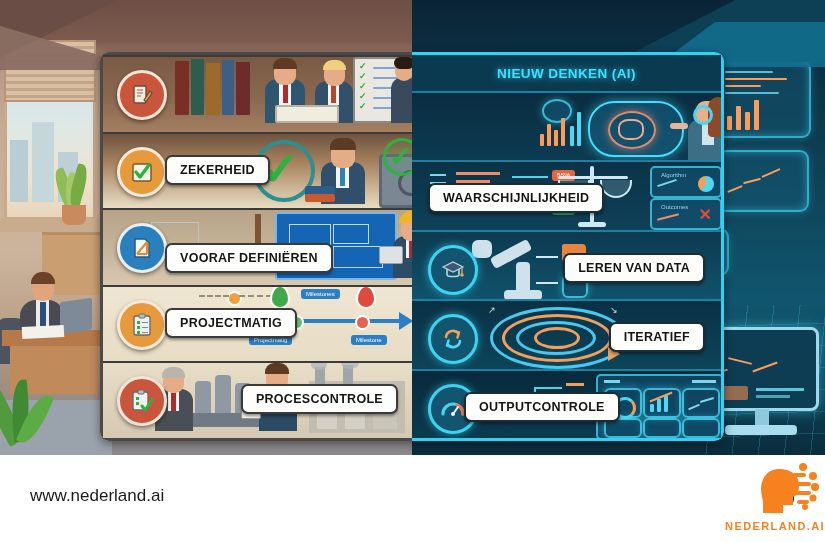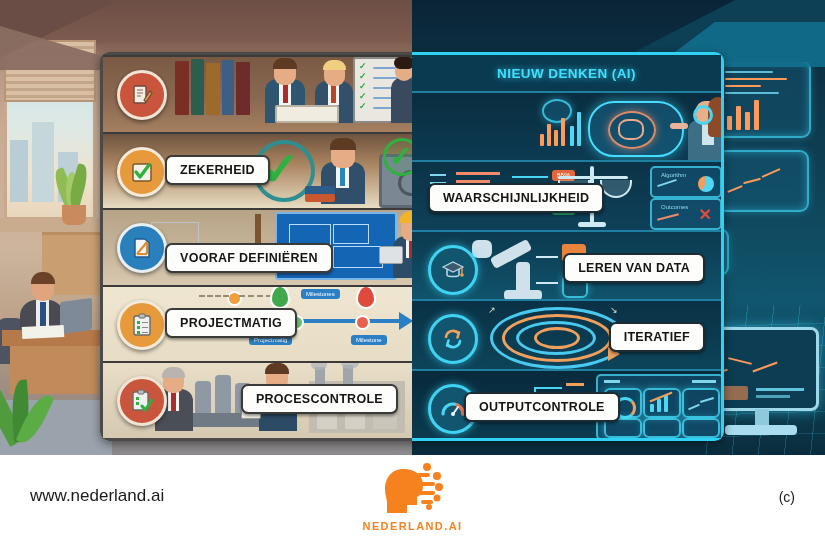--- a/index.html
+++ b/index.html
@@ -210,21 +210,21 @@
   .dashcard{position:absolute;border:2px solid rgba(70,225,255,.7);border-radius:5px;background:rgba(20,90,125,.5);}
   .arrowline{position:absolute;height:2px;background:#49d6f2;}
 
   
   .footer{
     position:absolute;left:0;top:455px;width:825px;height:87px;background:#ffffff;
     display:flex;align-items:center;
   }
   .foot-url{position:absolute;left:30px;top:486px;font-size:17px;color:#1a1a1a;}
   .foot-c{position:absolute;right:30px;top:489px;font-size:14px;color:#1a1a1a;}
-  .logo-wrap{position:absolute;left:0;right:0;top:463px;display:flex;flex-direction:column;align-items:center;}
+  .logo-wrap{position:absolute;left:0;right:0;top:463px;display:flex;flex-direction:column;align-items:flex-end;}
   .logo-txt{font-size:11px;font-weight:bold;color:#f5821f;letter-spacing:1.4px;margin-top:1px;}
 </style>
 </head>
 <body>
 
 <div class="stage">
 
   <div class="infographic">
 
     <div class="bg-left">

